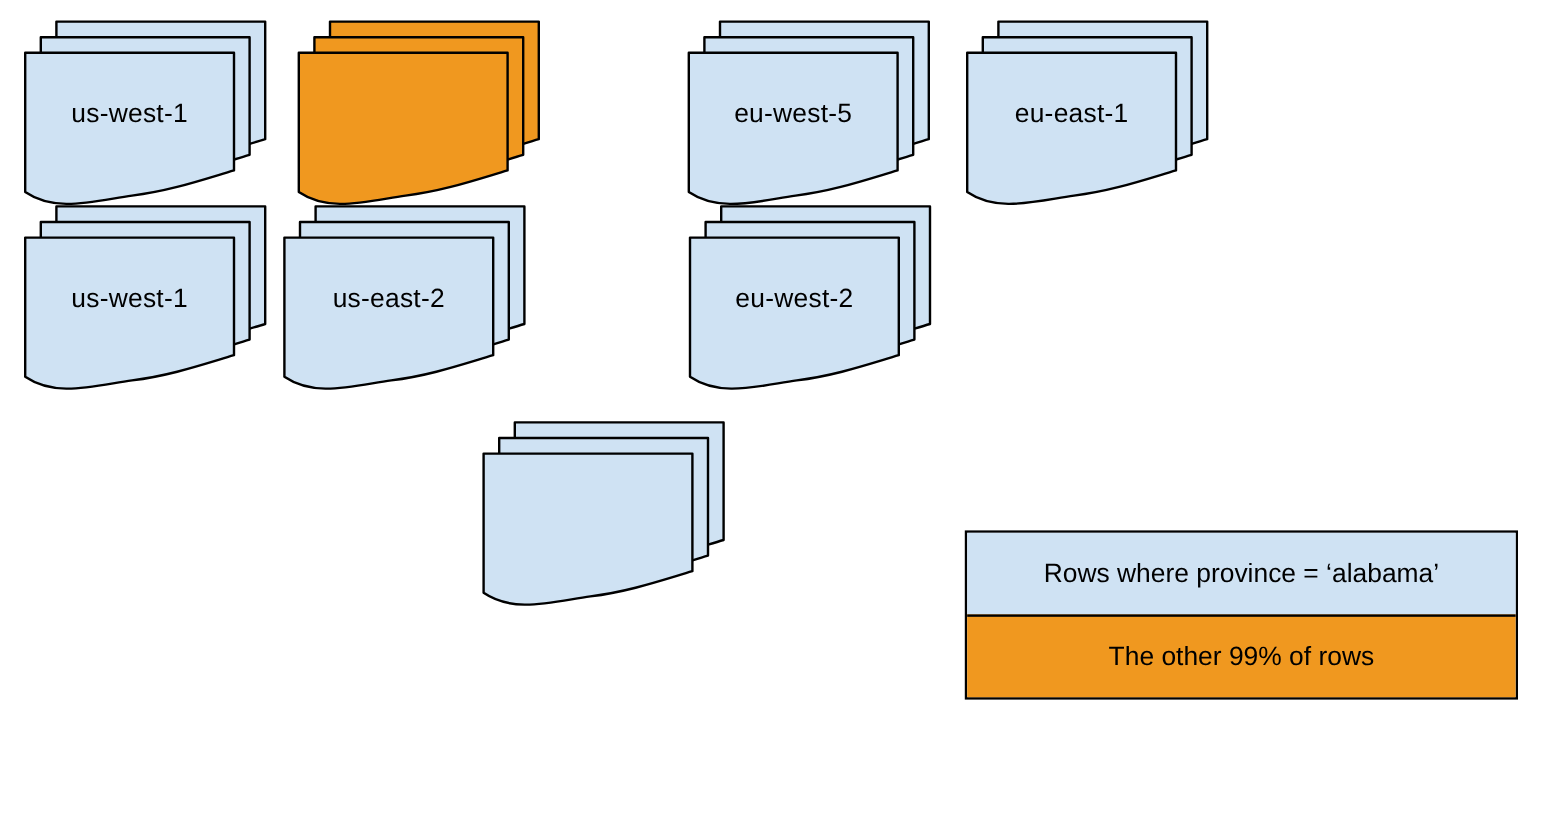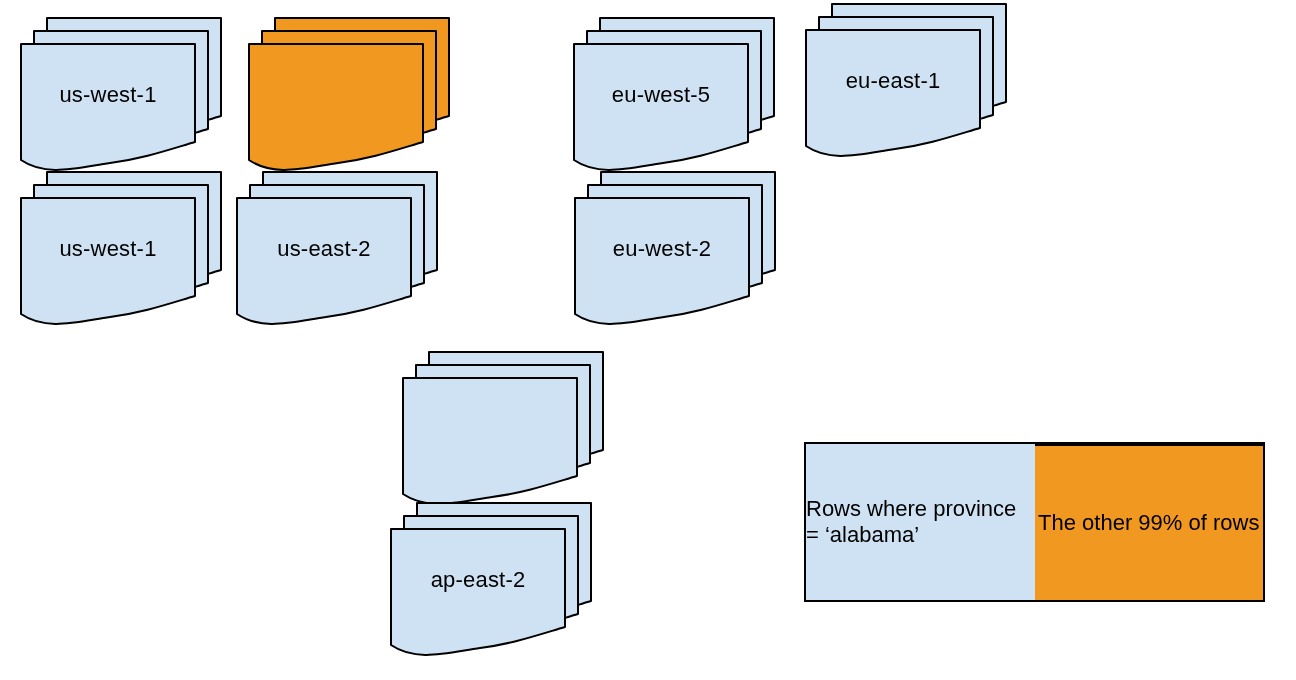--- a/index.html
+++ b/index.html
@@ -29,23 +29,23 @@
     stroke-width:2px;
     stroke-linejoin:round;
   }
   .variant-orange .sheet use{fill:var(--doc-orange);}
   .region-label{
     position:absolute;left:0;top:26px;width:176px;height:104px;
     display:flex;align-items:center;justify-content:center;
     font-size:22px;letter-spacing:0.2px;
   }
   .legend{
-    position:absolute;left:804px;top:442px;width:461px;height:160px;
+    position:absolute;left:804px;top:442px;width:461px;height:141px;
     box-sizing:border-box;border:2px solid var(--stroke);
-    display:flex;
+    display:flex;flex-direction:column;
   }
   .legend-row{
     flex:1;display:flex;align-items:center;justify-content:center;
     font-size:22px;
   }
   .legend-row + .legend-row{border-top:2px solid var(--stroke);text-align:right;}
   .legend-row.variant-blue{background:var(--doc-blue);}
   .legend-row.variant-orange{background:var(--doc-orange);}
   .defs-svg{position:absolute;width:0;height:0;overflow:hidden;}
 </style>
@@ -91,21 +91,21 @@
       </svg>
     <svg class="sheet mid" viewBox="0 0 176 132">
         <use href="#docshape"></use>
       </svg>
     <svg class="sheet front" viewBox="0 0 176 132">
         <use href="#docshape"></use>
       </svg>
     <div class="region-label">eu-west-5</div>
   </div>
 
-  <div class="stack variant-blue" style="left:805px;top:3px">
+  <div class="stack variant-blue" style="left:805px;top:17px">
     <svg class="sheet back" viewBox="0 0 176 132">
         <use href="#docshape"></use>
       </svg>
     <svg class="sheet mid" viewBox="0 0 176 132">
         <use href="#docshape"></use>
       </svg>
     <svg class="sheet front" viewBox="0 0 176 132">
         <use href="#docshape"></use>
       </svg>
     <div class="region-label">eu-east-1</div>
@@ -156,32 +156,20 @@
         <use href="#docshape"></use>
       </svg>
     <svg class="sheet mid" viewBox="0 0 176 132">
         <use href="#docshape"></use>
       </svg>
     <svg class="sheet front" viewBox="0 0 176 132">
         <use href="#docshape"></use>
       </svg>
   </div>
 
-  <div class="stack variant-blue" style="left:390px;top:502px">
-    <svg class="sheet back" viewBox="0 0 176 132">
-        <use href="#docshape"></use>
-      </svg>
-    <svg class="sheet mid" viewBox="0 0 176 132">
-        <use href="#docshape"></use>
-      </svg>
-    <svg class="sheet front" viewBox="0 0 176 132">
-        <use href="#docshape"></use>
-      </svg>
-    <div class="region-label">ap-east-2</div>
-  </div>
 
   <div class="legend">
     <div class="legend-row variant-blue">
       <span>Rows where province = ‘alabama’</span>
     </div>
     <div class="legend-row variant-orange">
       <span>The other 99% of rows</span>
     </div>
   </div>
 

